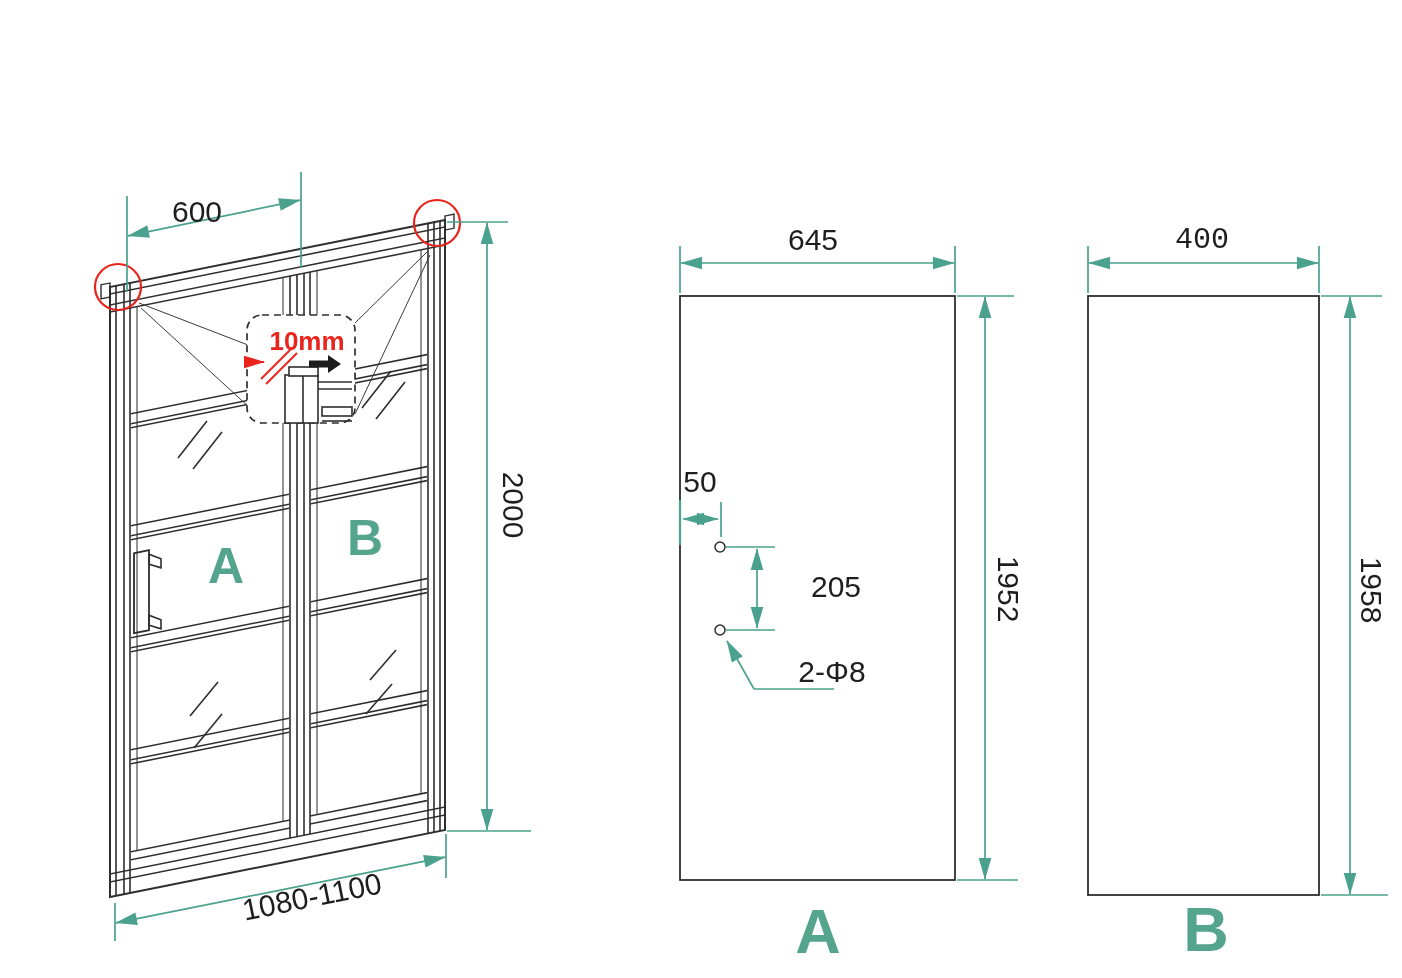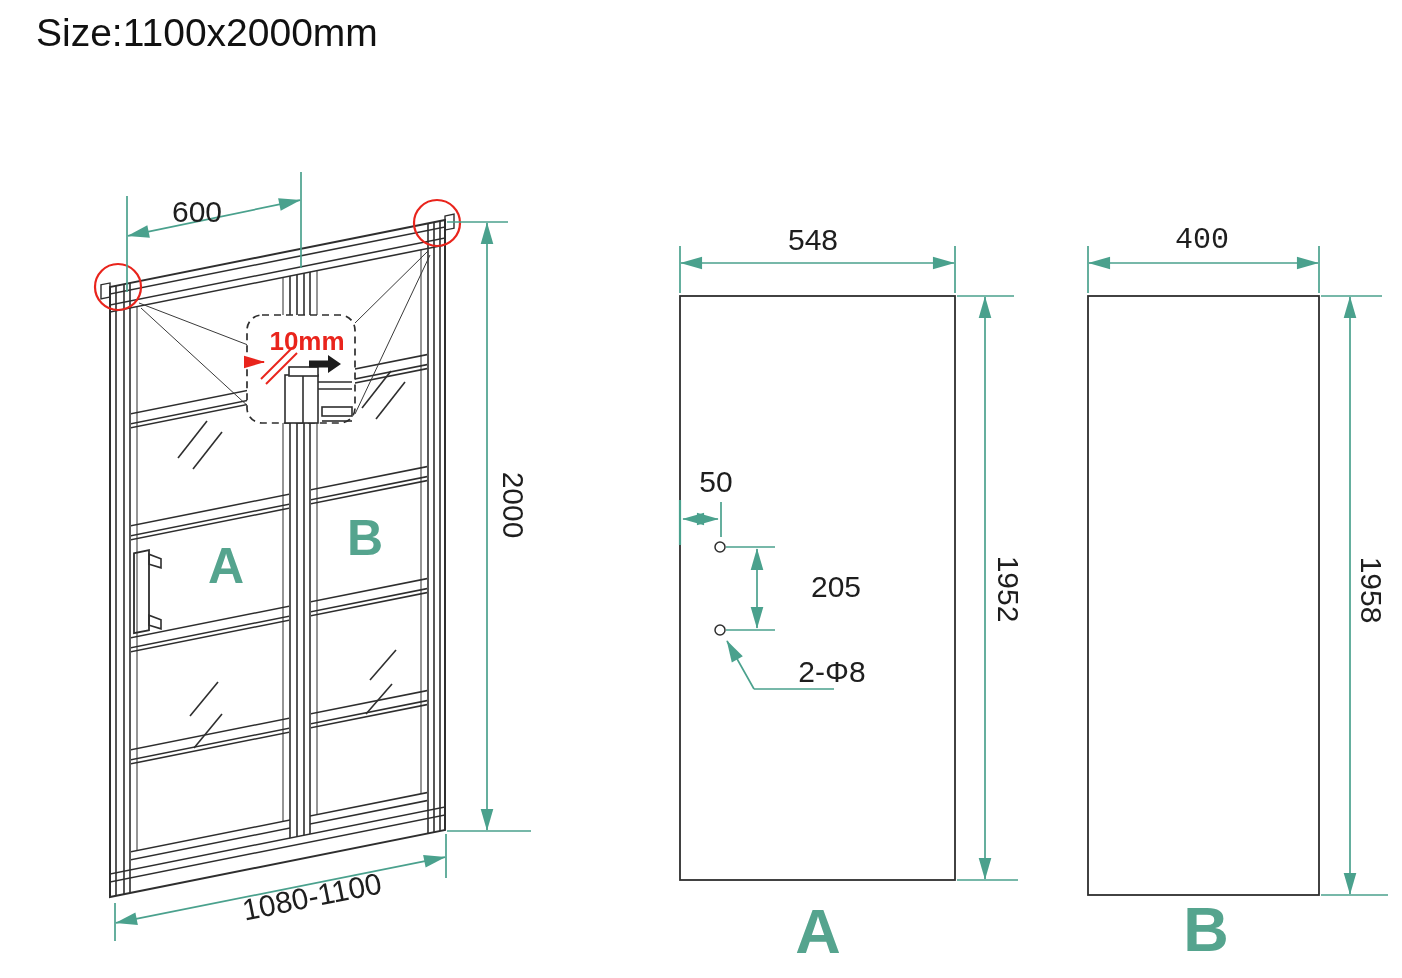--- a/index.html
+++ b/index.html
@@ -197,32 +197,31 @@
       <line x1="1088" y1="246" x2="1088" y2="293"></line>
       <line x1="1319" y1="246" x2="1319" y2="293"></line>
       <line x1="1089" y1="263" x2="1318" y2="263" marker-start="url(#arrT)" marker-end="url(#arrT)"></line>
 
       <line x1="1321" y1="296" x2="1382" y2="296"></line>
       <line x1="1321" y1="895" x2="1388" y2="895"></line>
       <line x1="1350" y1="297" x2="1350" y2="894" marker-start="url(#arrT)" marker-end="url(#arrT)"></line>
     </g>
   </svg>
 
-  <div class="title">Size:1100x2000mm</div>
 
   <div class="dim-label" style="left:197px;top:204px;margin-top:8px;">600</div>
   <div class="dim-label rot90" style="left:513px;top:505px;">2000</div>
   <div class="dim-label rot-tilt" style="left:312px;top:897px;">1080-1100</div>
   <div class="door-letter" style="left:226px;top:566px;">A</div>
   <div class="door-letter" style="left:365px;top:538px;">B</div>
   <div class="red-label" style="left:307px;top:341px;font-weight:bold;">10mm</div>
 
-  <div class="dim-label" style="left:813px;top:240px;">548</div>
+  <div class="dim-label" style="left:813px;top:240px;">645</div>
   <div class="dim-label rot90" style="left:1008px;top:589px;">1952</div>
-  <div class="dim-label" style="left:700px;top:482px;margin-left:16px;">50</div>
+  <div class="dim-label" style="left:700px;top:482px;">50</div>
   <div class="dim-label" style="left:836px;top:587px;text-align:right;">205</div>
   <div class="dim-label" style="left:804px;top:672px;margin-left:28px;">2-Φ8</div>
   <div class="panel-letter" style="left:818px;top:931px;">A</div>
 
   <div class="dim-label" style="left:1202px;top:240px;font-family:Liberation Mono, monospace;">400</div>
   <div class="dim-label rot90" style="left:1371px;top:590px;">1958</div>
   <div class="panel-letter" style="left:1206px;top:929px;">B</div>
 
 </div>
 

